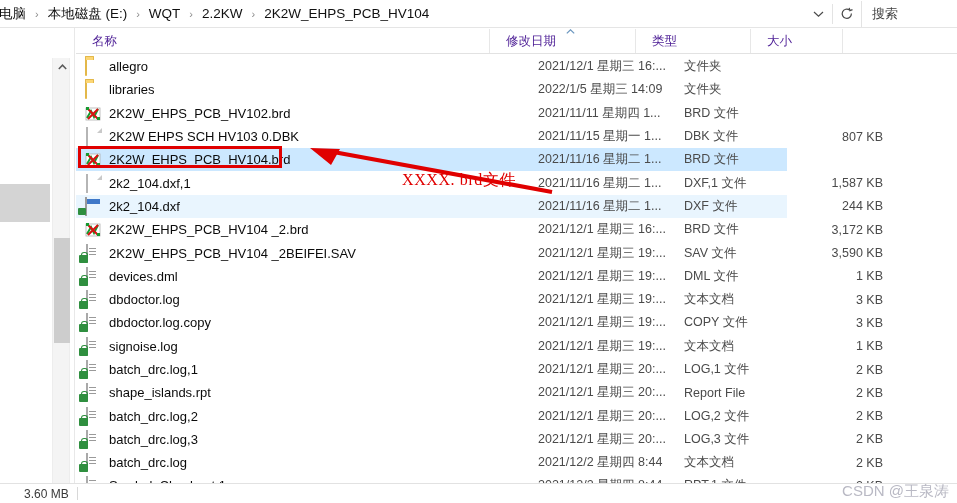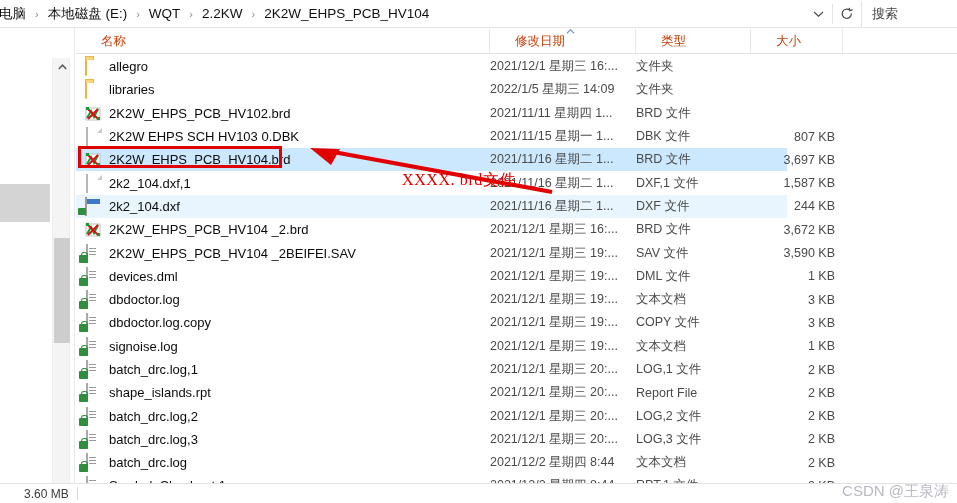--- a/index.html
+++ b/index.html
@@ -53,39 +53,39 @@
   }
   .vrule { position:absolute; left:74px; top:28px; width:1px; height:475px; background:#e8e8e8; }
 
   
   .listhead {
     position:absolute; left:76px; top:29px; width:881px; height:25px;
     background:#ffffff; border-bottom:1px solid #e2e2e2;
   }
   .hcell {
     position:absolute; top:0; height:24px; display:flex; align-items:center;
-    font-size:12.5px; color:#c2410c; border-right:1px solid #e7e7e7;
-    padding-left:25px; white-space:nowrap;
+    font-size:12.5px; color:#4c1d95; border-right:1px solid #e7e7e7;
+    padding-left:16px; white-space:nowrap;
   }
   .sortcaret {
     position:absolute; top:0px; width:9px; height:6px; color:#6b97bf; font-size:9px;
     display:flex; align-items:flex-start; justify-content:center; line-height:7px;
   }
 
   
   .filelist { position:absolute; left:76px; top:55px; width:881px; height:430px; }
   .row { position:relative; height:23.3px; width:711px; }
   .row.sel { background:#cce8ff; }
   .row.alt { background:#e9f5fe; }
   .name { position:absolute; left:0; top:0; height:23.3px; display:flex; align-items:center; }
   .ico { width:17px; height:17px; margin-left:9px; margin-right:7px; position:relative; flex:none; }
   .nm { font-size:13px; color:#0b0b0b; white-space:nowrap; }
   .cell {
     position:absolute; top:0; height:23.3px; display:flex; align-items:center;
-    font-size:12.5px; color:#4a4a4a; white-space:nowrap;
+    font-size:12.5px; color:#4a4a4a; white-space:nowrap;margin-left:48px;
   }
   .c-date { left:414px; }
   .c-type { left:560px; }
   .c-size { left:675px; width:84px; justify-content:flex-end; }
 
   
   .ic-folder { width:16px; height:13px; background:#fcd675; border:1px solid #e3b84a; border-radius:1px; margin-top:3px; }
   .ic-folder:before{ content:""; position:absolute; left:0; top:-2px; width:7px; height:3px; background:#fcd675; border:1px solid #e3b84a; border-bottom:none; border-radius:1px 1px 0 0;}
   .ic-doc { width:13px; height:16px; background:#fff; border:1px solid #b5b5b5; margin-top:1px; margin-left:1px;}
   .ic-doc:after{ content:""; position:absolute; right:0px; top:0px; border-width:0 0 5px 5px; border-style:solid; border-color:transparent transparent #c9c9c9 transparent; }
@@ -231,21 +231,20 @@
               <rect x="1" y="2" width="14" height="12" fill="#ffffff" stroke="#b0b0b0" stroke-width="0.8"></rect>
               <path d="M2 12 L6 5 L9 11 L13 3" stroke="#17992f" stroke-width="2" fill="none"></path>
               <path d="M3 3 L13 13 M13 3 L3 13" stroke="#d81111" stroke-width="2"></path>
               <rect x="1" y="1" width="3" height="3" fill="#17992f"></rect>
               <rect x="12" y="11" width="3" height="3" fill="#17992f"></rect>
             </svg></span>
           <span class="nm">2K2W_EHPS_PCB_HV104.brd</span>
         </div>
         <div class="cell c-date">2021/11/16 星期二 1...</div>
         <div class="cell c-type">BRD 文件</div>
-        <div class="cell c-size">3,697 KB</div>
       </div>
       <div class="row">
         <div class="name">
           <span class="ico"><span class="ic-doc"></span></span>
           <span class="nm">2k2_104.dxf,1</span>
         </div>
         <div class="cell c-date">2021/11/16 星期二 1...</div>
         <div class="cell c-type">DXF,1 文件</div>
         <div class="cell c-size">1,587 KB</div>
       </div>
@@ -264,21 +263,21 @@
               <rect x="1" y="2" width="14" height="12" fill="#ffffff" stroke="#b0b0b0" stroke-width="0.8"></rect>
               <path d="M2 12 L6 5 L9 11 L13 3" stroke="#17992f" stroke-width="2" fill="none"></path>
               <path d="M3 3 L13 13 M13 3 L3 13" stroke="#d81111" stroke-width="2"></path>
               <rect x="1" y="1" width="3" height="3" fill="#17992f"></rect>
               <rect x="12" y="11" width="3" height="3" fill="#17992f"></rect>
             </svg></span>
           <span class="nm">2K2W_EHPS_PCB_HV104 _2.brd</span>
         </div>
         <div class="cell c-date">2021/12/1 星期三 16:...</div>
         <div class="cell c-type">BRD 文件</div>
-        <div class="cell c-size">3,672 KB</div>
+        <div class="cell c-size">3,172 KB</div>
       </div>
       <div class="row">
         <div class="name">
           <span class="ico"><span class="ic-lock"><span class="ln" style="top:3px"></span><span class="ln" style="top:6px"></span><span class="ln" style="top:9px"></span><span class="pad"></span></span></span>
           <span class="nm">2K2W_EHPS_PCB_HV104 _2BEIFEI.SAV</span>
         </div>
         <div class="cell c-date">2021/12/1 星期三 19:...</div>
         <div class="cell c-type">SAV 文件</div>
         <div class="cell c-size">3,590 KB</div>
       </div>

